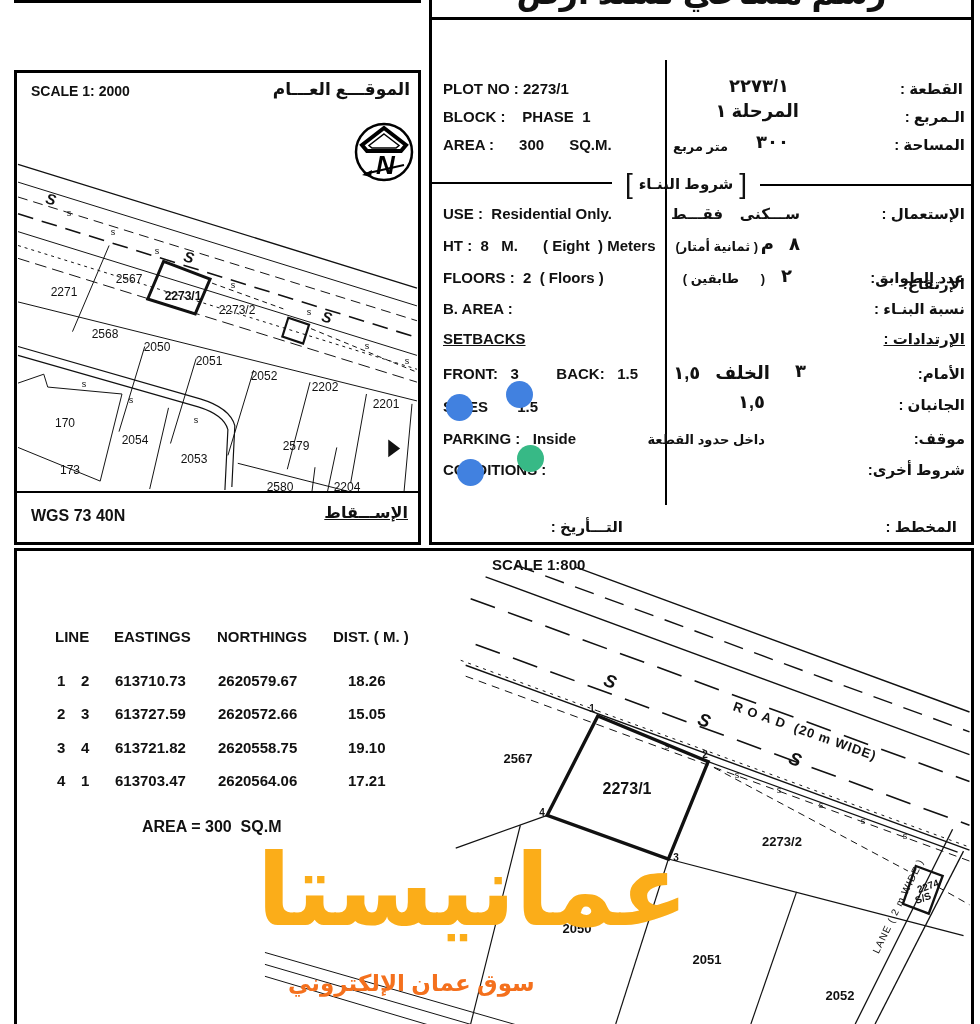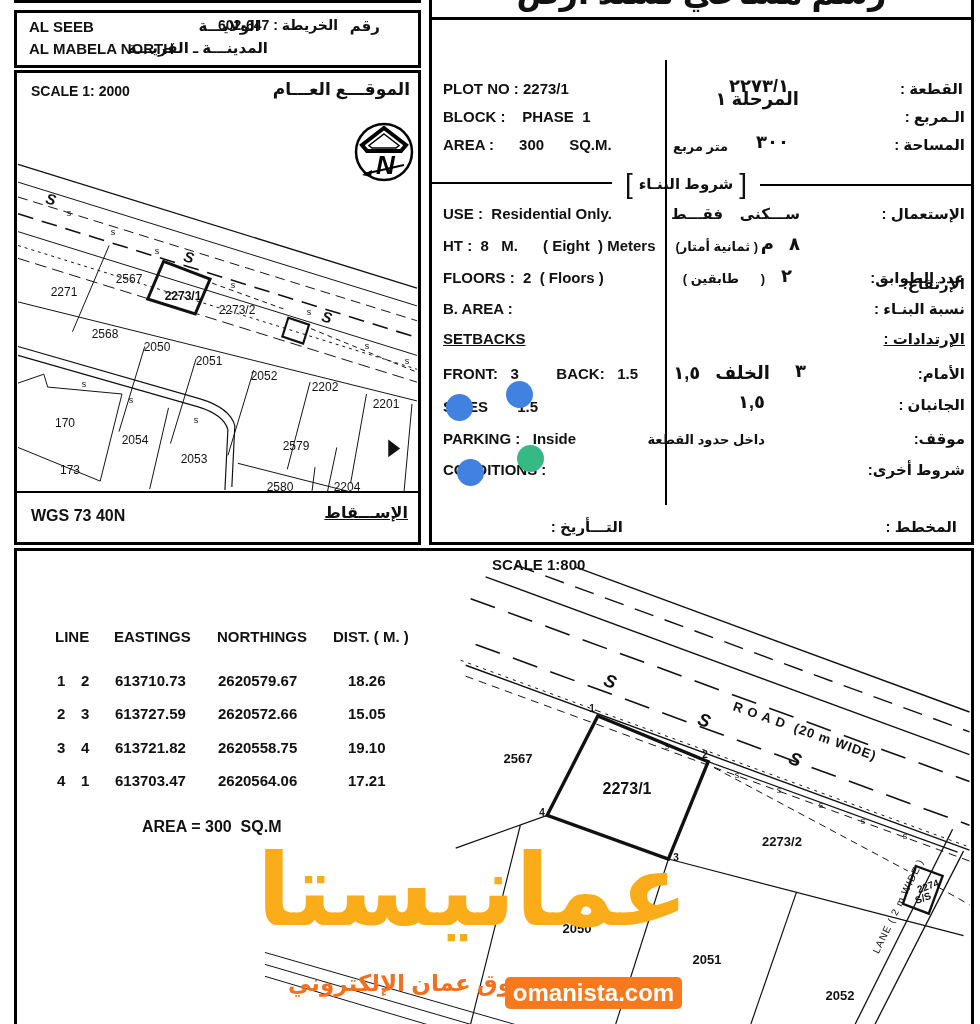--- a/index.html
+++ b/index.html
@@ -38,28 +38,20 @@
            color:#fff;font-weight:700;font-size:24px;}
   svg{position:absolute;left:0;top:0;}
 </style>
 </head>
 <body>
 
 <div class="page">
 
   <div class="hline" style="left:14px;top:0;width:407px;height:3px;"></div>
 
-  <div class="box" style="left:14px;top:10px;width:401px;height:52px;">
-    <span class="txt en-b" style="left:12px;top:5px;">AL SEEB</span>
-    <span class="txt en-b" style="left:12px;top:27px;">AL MABELA NORTH</span>
-    <span class="txt ar" style="right:158px;top:4px;">الولايـــة</span>
-    <span class="txt ar" style="right:150px;top:26px;">المدينـــة ـ القريـــة</span>
-    <span class="txt ar" style="right:38px;top:4px;">رقم</span>
-    <span class="txt ar" style="right:80px;top:4px;font-size:14px;">الخريطة : 647-602</span>
-  </div>
 
   <div class="box" style="left:14px;top:70px;width:401px;height:469px;">
     <span class="txt en-b" style="left:14px;top:10px;font-size:14px;">SCALE 1: 2000</span>
     <span class="txt ar" style="right:8px;top:6px;font-size:17px;">الموقـــع العـــام</span>
 
     <div class="abs" id="overview-map" style="left:0;top:26px;width:401px;height:392px;overflow:hidden;">
       <svg width="401" height="392" viewBox="0 0 403 396">
         <g stroke="#111" fill="none">
           <line x1="0" y1="66" x2="403" y2="191" stroke-width="1.4"></line>
           <line x1="0" y1="84" x2="403" y2="209" stroke-width="1"></line>
@@ -168,21 +160,21 @@
         <span class="row-en u" style="left: 8px; top: 330px;">SETBACKS</span>
         <span class="row-en" style="left: 8px; top: 365px;">FRONT:   3         BACK:   1.5</span>
         <span class="row-en" style="left: 8px; top: 398px;">SIDES       1.5</span>
         <span class="row-en" style="left: 8px; top: 430px;">PARKING :   Inside</span>
         <span class="row-en" style="left: 8px; top: 461px;">CONDITIONS :</span>
       </div>
     <div class="abs" id="ar-rows" style="left:0;top:0;width:539px;height:545px;">
         <span class="row-ar" style="right: 8px; top: 80px;">القطعة :</span>
         <span class="row-ar hn" style="right: 182px; top: 75px; text-align: center;">٢٢٧٣/١</span>
         <span class="row-ar" style="right: 6px; top: 108px;">الـمربع :</span>
-        <span class="row-ar hn" style="right: 172px; top: 88px; text-align: center;">المرحلة ١</span>
+        <span class="row-ar hn" style="right: 172px; top: 100px; text-align: center;">المرحلة ١</span>
         <span class="row-ar" style="right: 6px; top: 136px;">المساحة :</span>
         <span class="row-ar hn" style="right: 182px; top: 131px;">٣٠٠</span>
         <span class="row-ar sm" style="right: 243px; top: 139px;">متر مربع</span>
         <span class="row-ar" style="right: 6px; top: 205px;">الإستعمال :</span>
         <span class="row-ar" style="right: 171px; top: 205px;">ســـكنى    فقـــط</span>
         <span class="row-ar" style="right: 6px; top: 237px; margin-top: 38px;">الإرتفاع:</span>
         <span class="row-ar hn" style="right: 171px; top: 233px;">٨   م</span>
         <span class="row-ar sm" style="right: 213px; top: 239px;">( ثمانية أمتار)</span>
         <span class="row-ar" style="right: 6px; top: 269px;">عدد الطوابق:</span>
         <span class="row-ar hn" style="right: 179px; top: 265px;">٢</span>
@@ -289,21 +281,20 @@
         <span class="cell" style="left: 64px; top: 221px;">1</span>
         <span class="cell" style="left: 98px; top: 221px;">613703.47</span>
         <span class="cell" style="left: 201px; top: 221px;">2620564.06</span>
         <span class="cell" style="left: 331px; top: 221px;">17.21</span>
       </div>
     <span class="cell" style="left:125px;top:267px;font-size:16px;">AREA = 300  SQ.M</span>
   </div>
 
   <div class="wm-logo" id="wm-logo" style="left: 245px; top: 838px; width: 455px; font-size: 100px; color: rgb(251, 173, 25);">عمانيستا</div>
   <div class="wm-tag" id="wm-tag" style="left: 288px; top: 970px; font-size: 23px; color: rgb(244, 112, 29);">سوق عمان الإلكتروني</div>
-  <div class="wm-site" id="wm-site" style="left: 505px; top: 977px; width: 177px; height: 32px; background: rgb(244, 121, 31);">omanista.com</div>
 
   <div class="abs" id="dots-layer" style="left:0;top:0;width:980px;height:1024px;pointer-events:none;">
       <div class="dot" style="left: 505.5px; top: 380.5px; background: rgb(65, 129, 224);"></div>
       <div class="dot" style="left: 445.5px; top: 393.5px; background: rgb(65, 129, 224);"></div>
       <div class="dot" style="left: 516.5px; top: 444.5px; background: rgb(55, 185, 134);"></div>
       <div class="dot" style="left: 456.5px; top: 458.5px; background: rgb(65, 129, 224);"></div>
     </div>
 
 </div>
 

